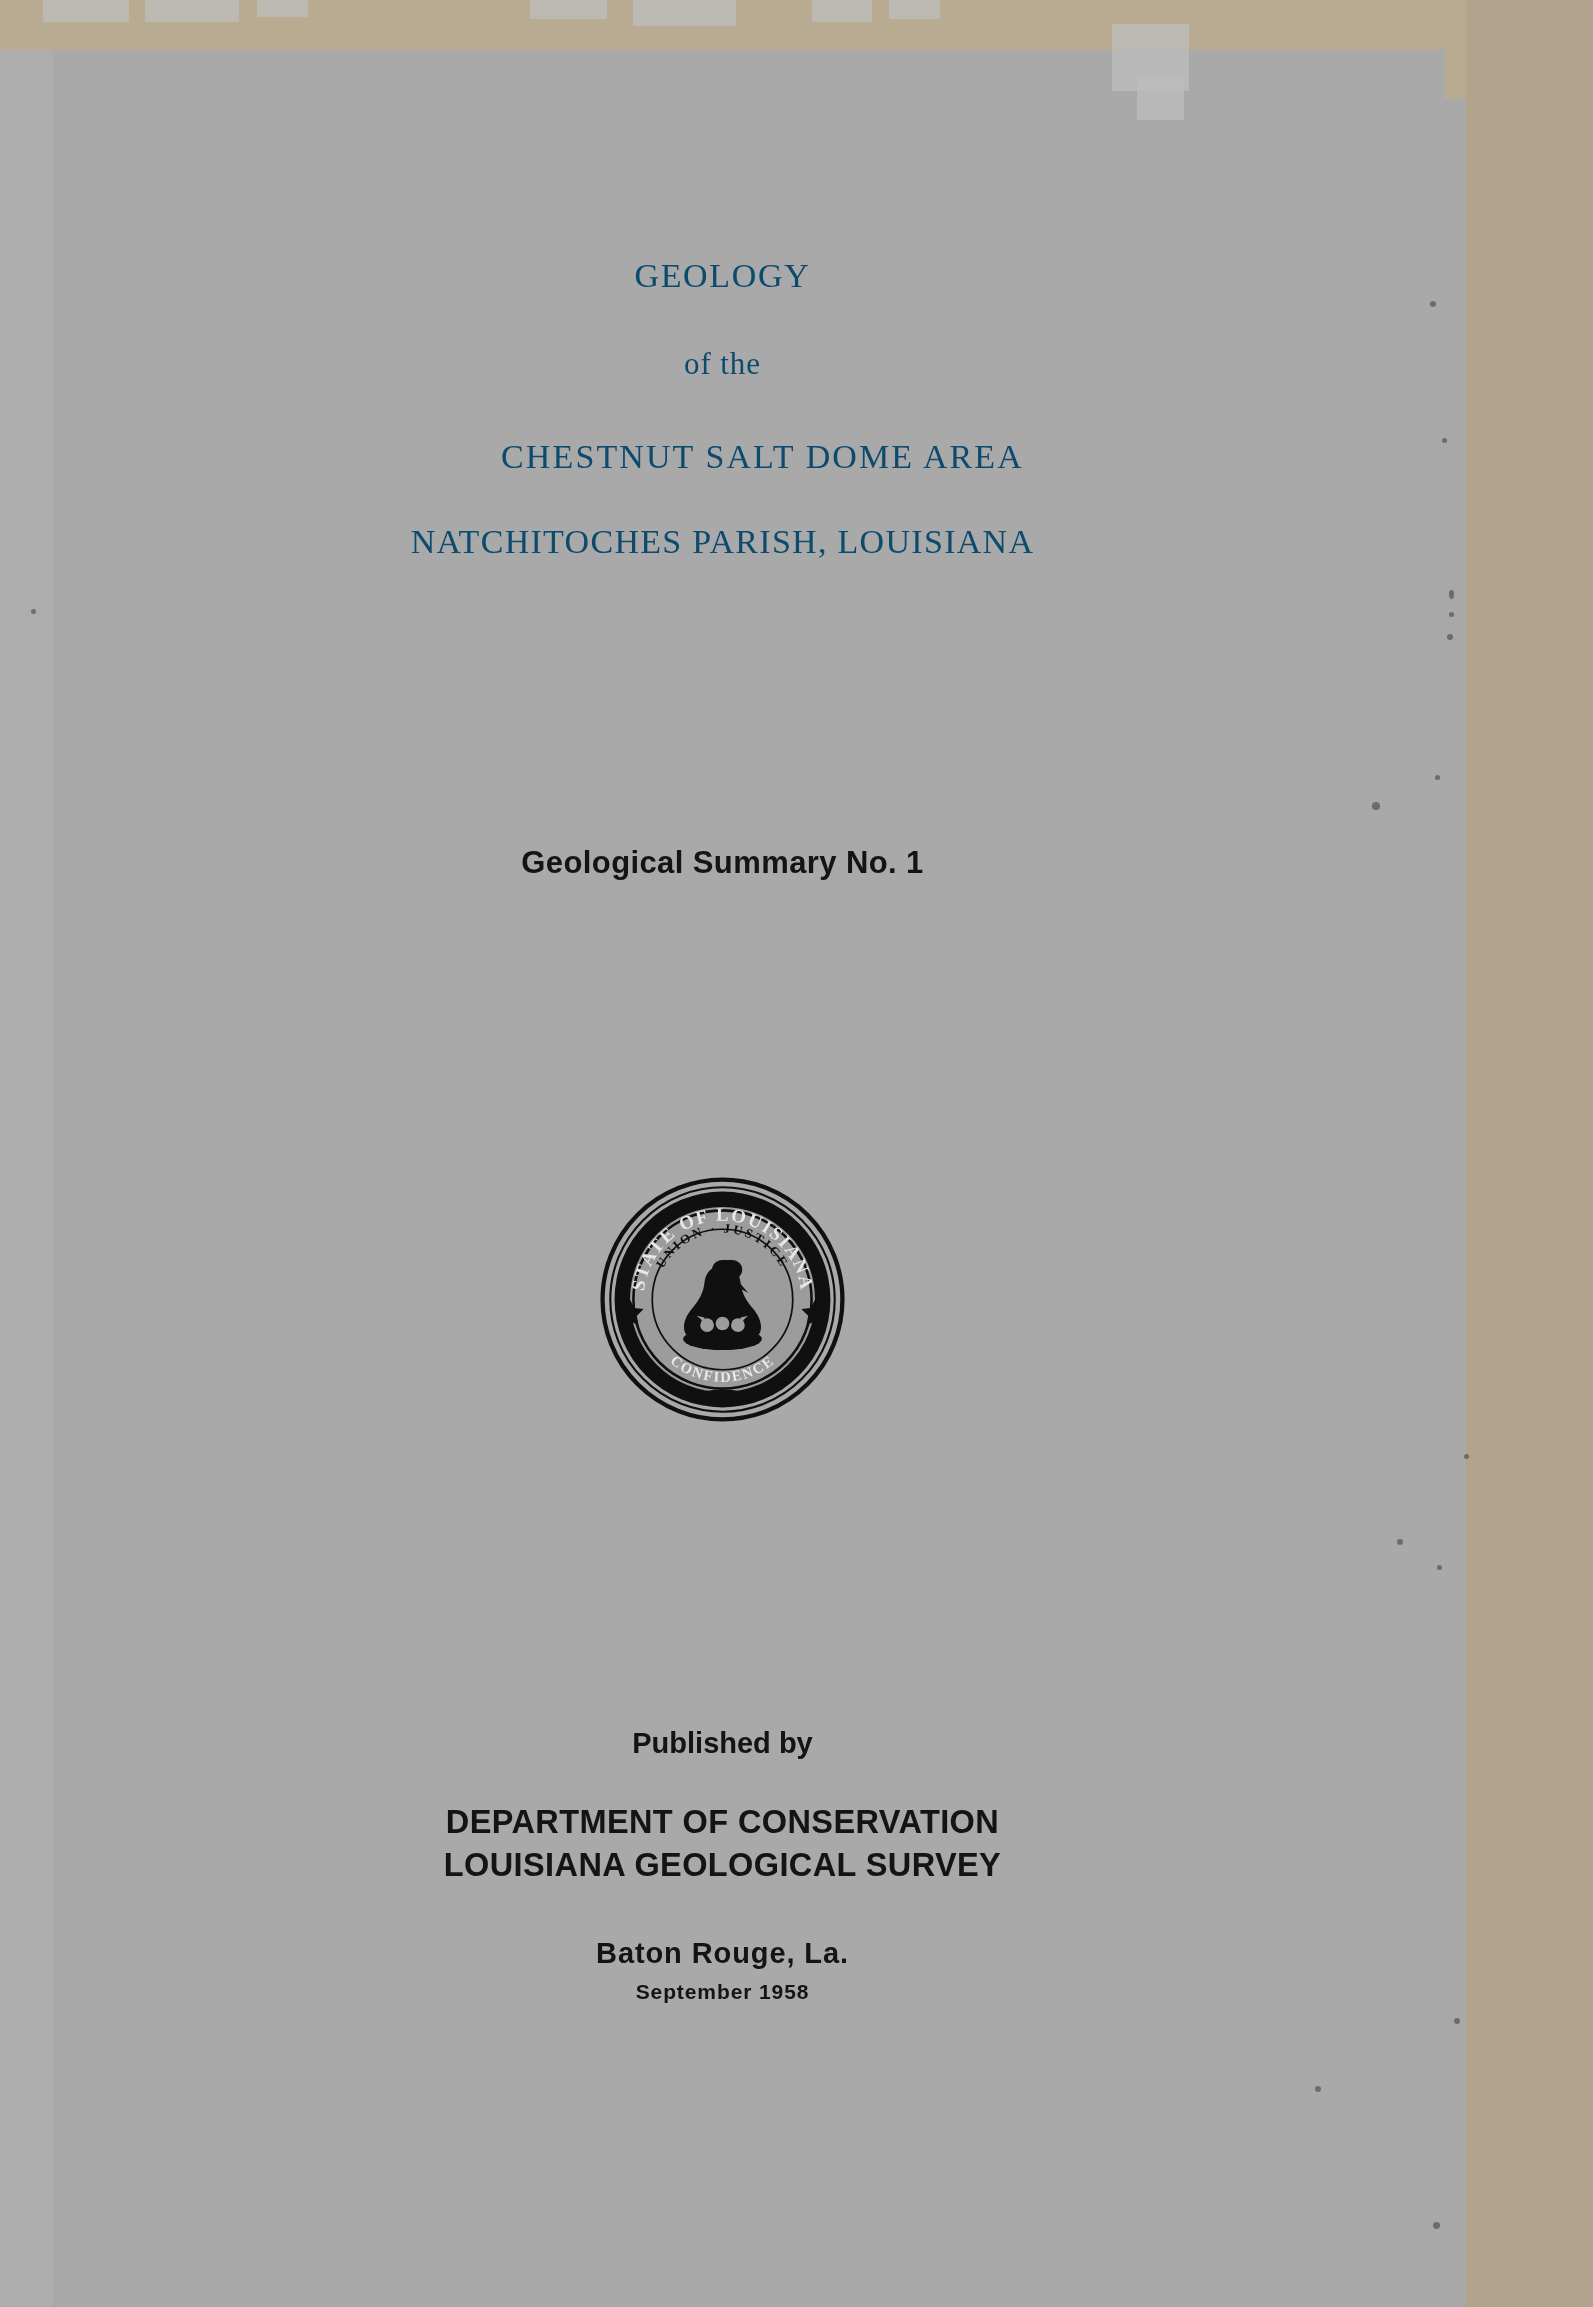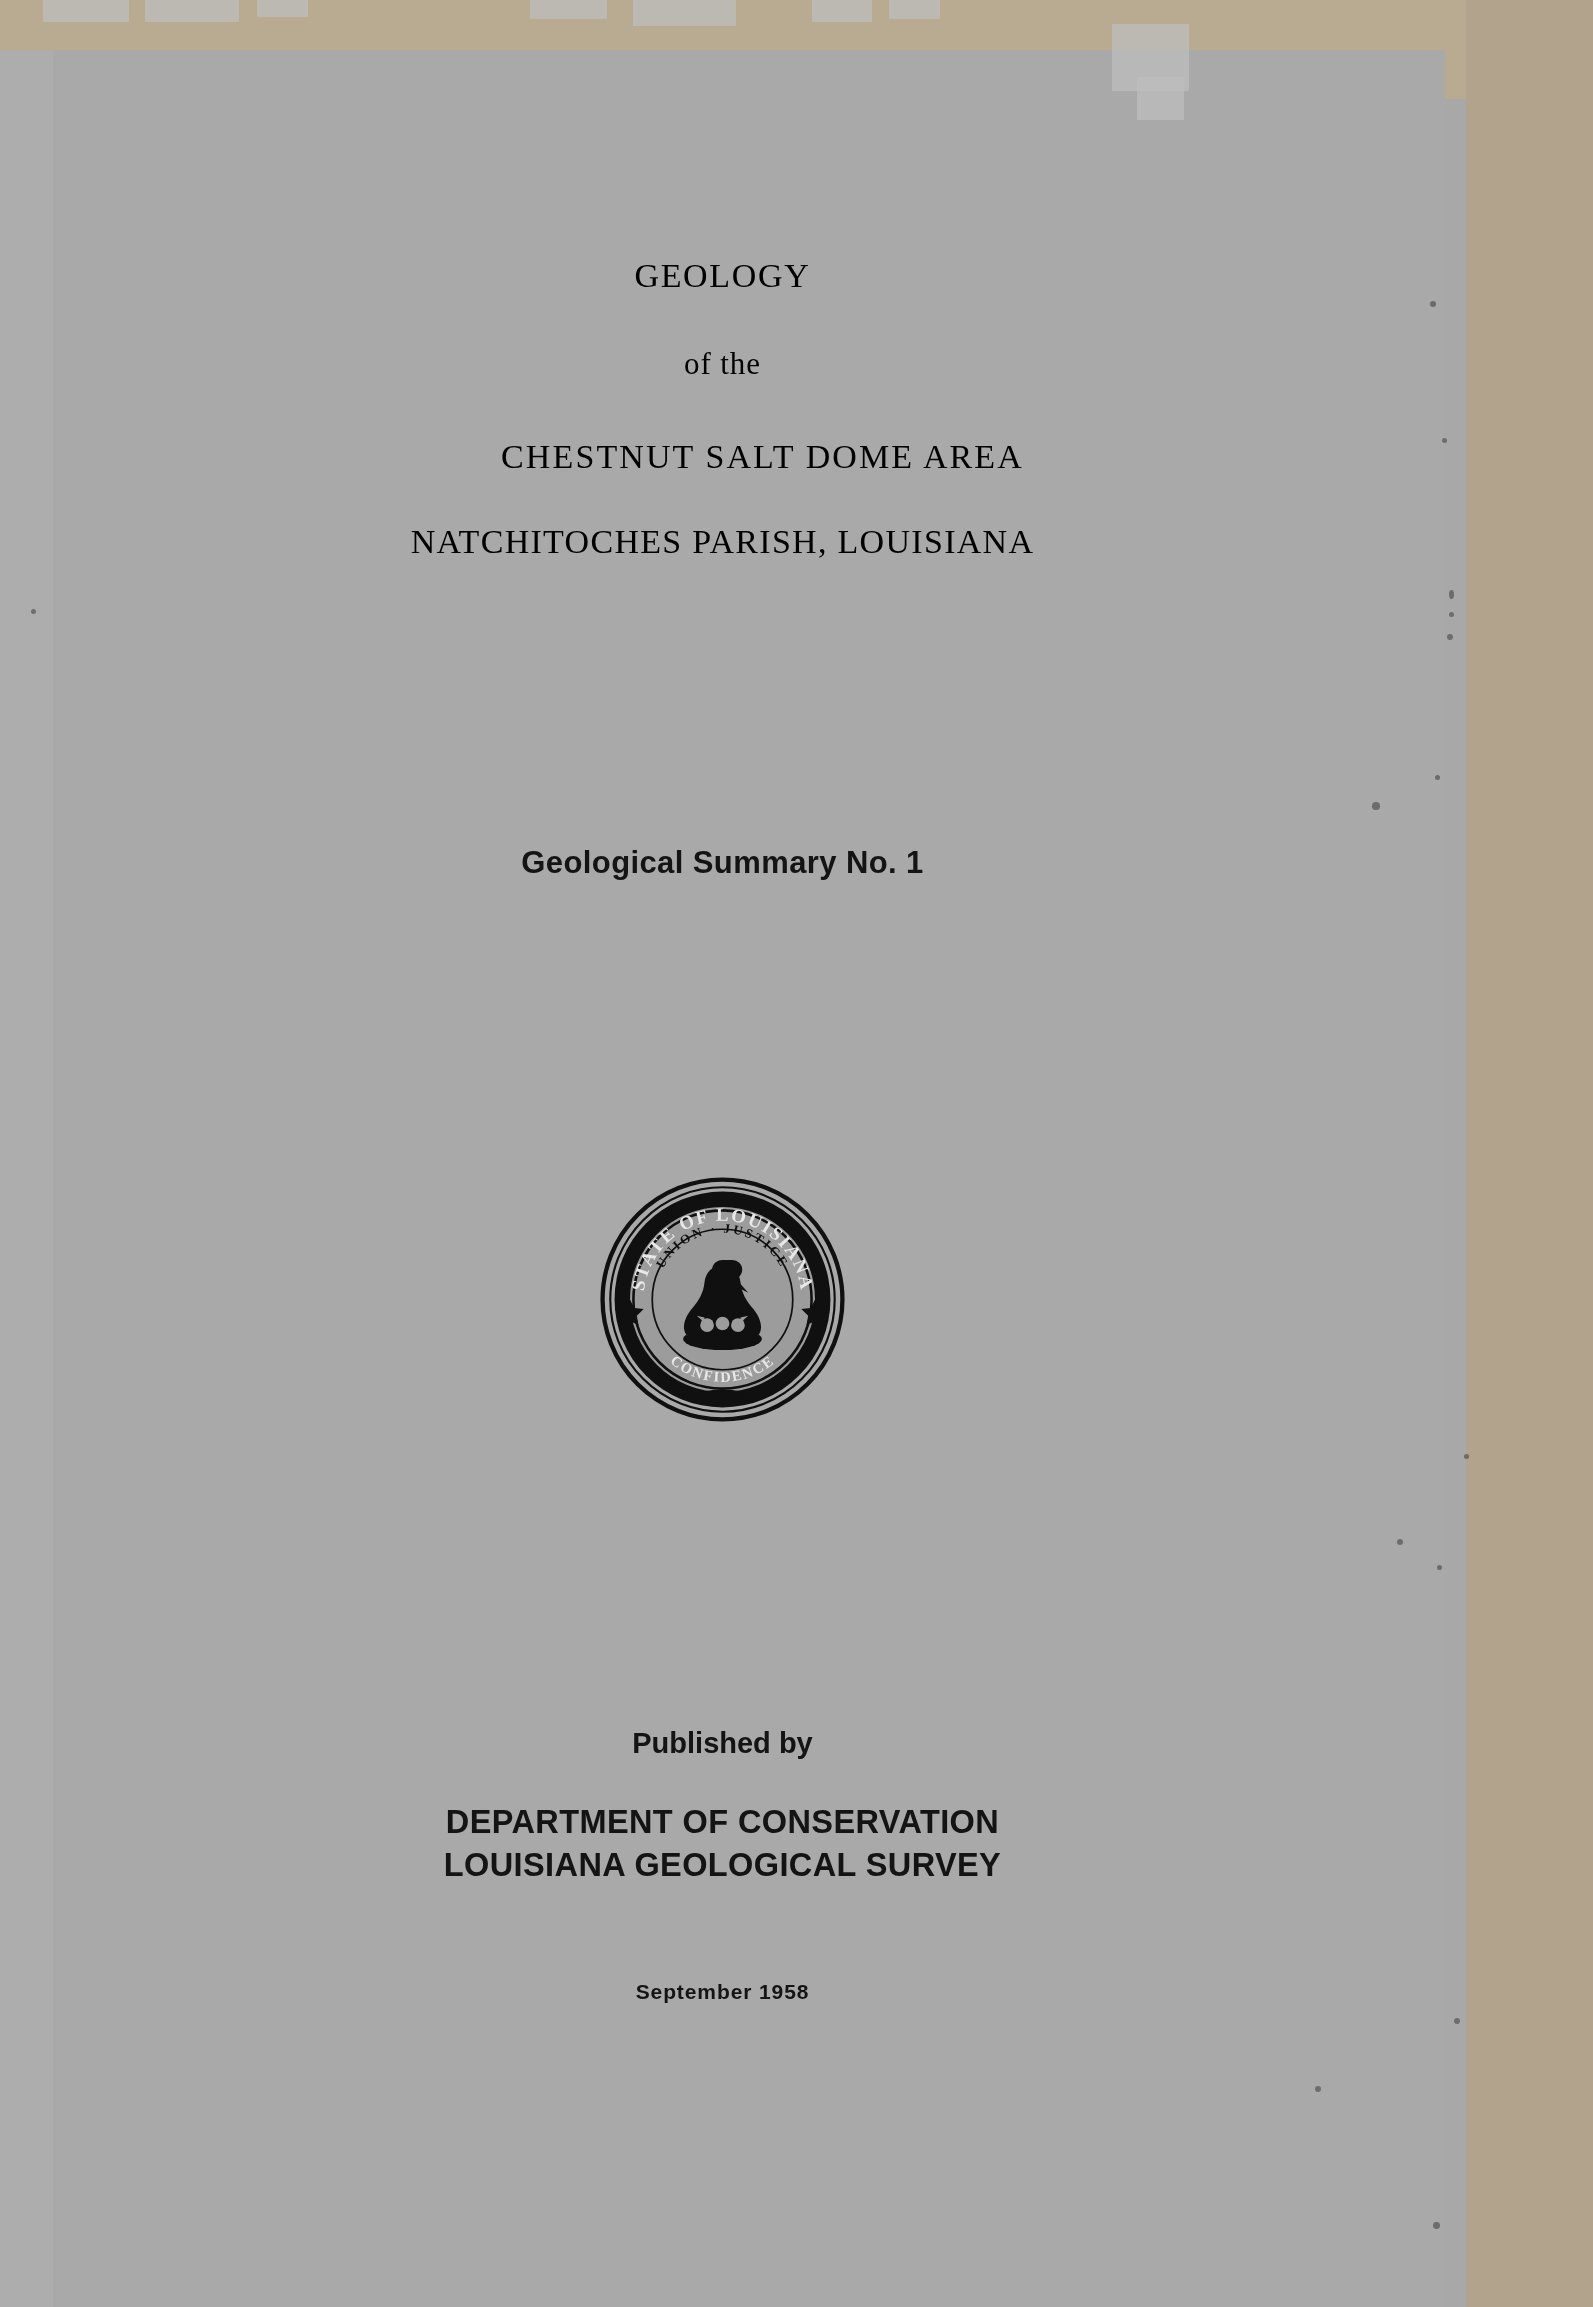--- a/index.html
+++ b/index.html
@@ -67,21 +67,21 @@
     position: absolute;
     top: 0;
     left: 0;
     width: 1445px;
     height: 2307px;
     text-align: center;
   }
 
   .title-line {
     letter-spacing: 0.9px;
-    color: #000000;
+    color: #0c4a6e;
   }
   .t1 {
     position: absolute; top: 257px; left: 0; width: 1445px;
     font-size: 34px; letter-spacing: 1.7px;
   }
   .t2 {
     position: absolute; top: 346px; left: 0; width: 1445px;
     font-size: 31px;
   }
   .t3 {
@@ -240,18 +240,19 @@
         </svg>
       </div>
     </div>
 
     <div class="pub">Published by</div>
 
     <div class="org1">DEPARTMENT OF CONSERVATION</div>
 
     <div class="org2">LOUISIANA GEOLOGICAL SURVEY</div>
 
+    <div class="city">Baton Rouge, La.</div>
 
     <div class="date">September 1958</div>
 
   </div>
 </div>
 
 
 </body></html>

